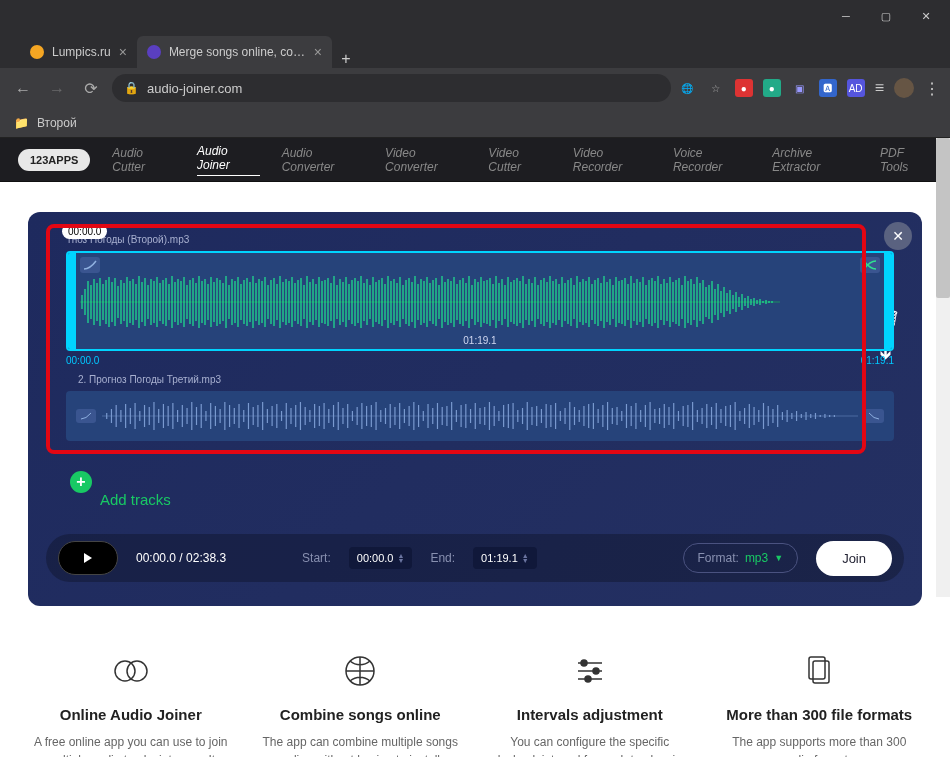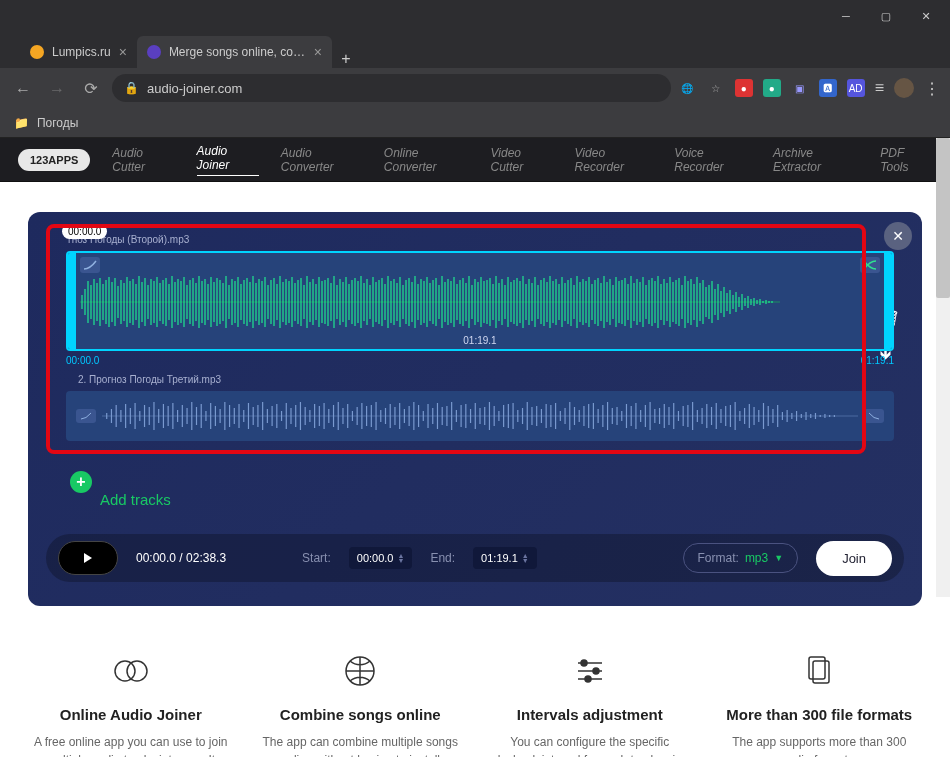--- a/index.html
+++ b/index.html
@@ -131,30 +131,30 @@
     <span class="ext" style="color:#99f">▣</span>
     <span class="ext" style="background:#36c">🅰</span>
     <span class="ext" style="background:#55d">AD</span>
     <span style="color:#ccc">≡</span>
     <span class="avatar"></span>
     <span class="menu-dots">⋮</span>
   </div>
 </div>
 <div class="bookmarks-row">
   <span class="folder">📁</span>
-  <span>Погоды</span>
+  <span>Второй</span>
 </div>
 
 <div class="page">
   <div class="app-nav">
     <span class="brand-pill">123APPS</span>
     <a>Audio Cutter</a>
     <a class="active">Audio Joiner</a>
     <a>Audio Converter</a>
-    <a>Online Converter</a>
+    <a>Video Converter</a>
     <a>Video Cutter</a>
     <a>Video Recorder</a>
     <a>Voice Recorder</a>
     <a>Archive Extractor</a>
     <a>PDF Tools</a>
   </div>
 
   <div class="editor-wrap">
     <div class="editor">
       <div class="annot-box"></div>

